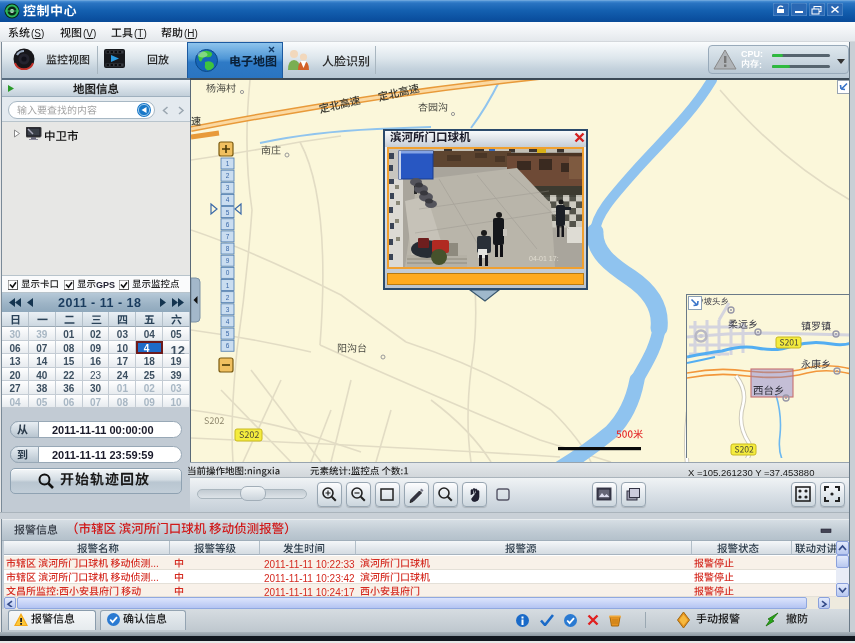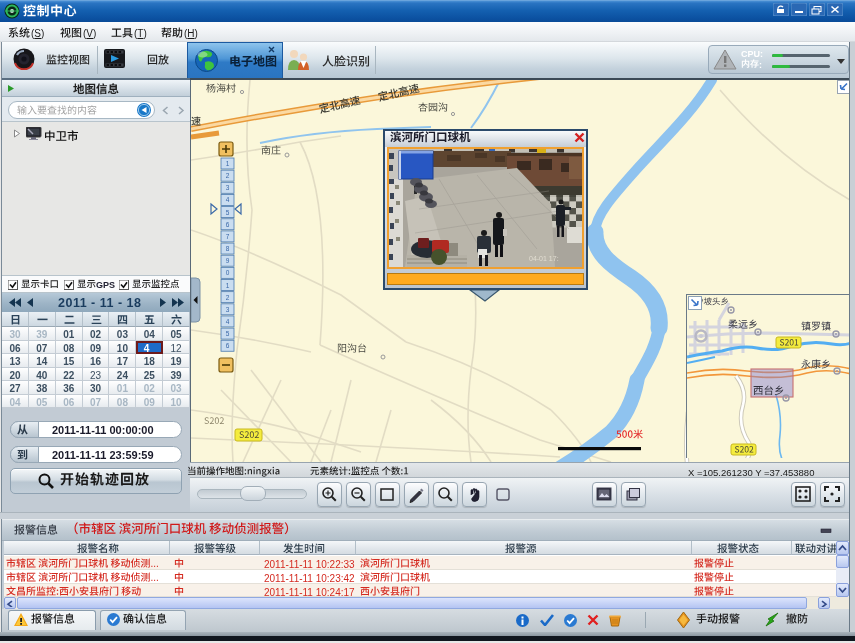--- a/index.html
+++ b/index.html
@@ -336,21 +336,21 @@
 <div class="abs" style="left:36.2857px;top:342.5px;font-size:10px;color:#3c4f60;font-weight:bold;letter-spacing:normal;white-space:nowrap;">07</div>
 <div class="abs" style="left:55.7143px;top:340.5px;width:26.8571px;height:13.5px;background:linear-gradient(#ffffff,#e7ebef);border-right:1px solid #c4ccd4;border-bottom:1px solid #c4ccd4"></div>
 <div class="abs" style="left:63.1429px;top:342.5px;font-size:10px;color:#3c4f60;font-weight:bold;letter-spacing:normal;white-space:nowrap;">08</div>
 <div class="abs" style="left:82.5714px;top:340.5px;width:26.8571px;height:13.5px;background:linear-gradient(#ffffff,#e7ebef);border-right:1px solid #c4ccd4;border-bottom:1px solid #c4ccd4"></div>
 <div class="abs" style="left:90px;top:342.5px;font-size:10px;color:#3c4f60;font-weight:bold;letter-spacing:normal;white-space:nowrap;">09</div>
 <div class="abs" style="left:109.429px;top:340.5px;width:26.8571px;height:13.5px;background:linear-gradient(#ffffff,#e7ebef);border-right:1px solid #c4ccd4;border-bottom:1px solid #c4ccd4"></div>
 <div class="abs" style="left:116.857px;top:342.5px;font-size:10px;color:#3c4f60;font-weight:bold;letter-spacing:normal;white-space:nowrap;">10</div>
 <div class="abs" style="left:136.286px;top:340.5px;width:26.8571px;height:13.5px;background:#1e6bc8;border:2px solid #6e1a1a"></div>
 <div class="abs" style="left:143.714px;top:342.5px;font-size:10px;color:#fff;font-weight:bold;letter-spacing:normal;white-space:nowrap;">4</div>
 <div class="abs" style="left:163.143px;top:340.5px;width:26.8571px;height:13.5px;background:linear-gradient(#ffffff,#e7ebef);border-right:1px solid #c4ccd4;border-bottom:1px solid #c4ccd4"></div>
-<div class="abs" style="left:170.571px;top:342.5px;font-size:10px;color:#3c4f60;font-weight:normal;letter-spacing:normal;white-space:nowrap;">12</div>
+<div class="abs" style="left:170.571px;top:342.5px;font-size:13px;color:#3c4f60;font-weight:bold;letter-spacing:normal;white-space:nowrap;">12</div>
 <div class="abs" style="left:2px;top:354px;width:26.8571px;height:13.5px;background:linear-gradient(#ffffff,#e7ebef);border-right:1px solid #c4ccd4;border-bottom:1px solid #c4ccd4"></div>
 <div class="abs" style="left:9.42857px;top:356px;font-size:10px;color:#3c4f60;font-weight:bold;letter-spacing:normal;white-space:nowrap;">13</div>
 <div class="abs" style="left:28.8571px;top:354px;width:26.8571px;height:13.5px;background:linear-gradient(#ffffff,#e7ebef);border-right:1px solid #c4ccd4;border-bottom:1px solid #c4ccd4"></div>
 <div class="abs" style="left:36.2857px;top:356px;font-size:10px;color:#3c4f60;font-weight:bold;letter-spacing:normal;white-space:nowrap;">14</div>
 <div class="abs" style="left:55.7143px;top:354px;width:26.8571px;height:13.5px;background:linear-gradient(#ffffff,#e7ebef);border-right:1px solid #c4ccd4;border-bottom:1px solid #c4ccd4"></div>
 <div class="abs" style="left:63.1429px;top:356px;font-size:10px;color:#3c4f60;font-weight:bold;letter-spacing:normal;white-space:nowrap;">15</div>
 <div class="abs" style="left:82.5714px;top:354px;width:26.8571px;height:13.5px;background:linear-gradient(#ffffff,#e7ebef);border-right:1px solid #c4ccd4;border-bottom:1px solid #c4ccd4"></div>
 <div class="abs" style="left:90px;top:356px;font-size:10px;color:#3c4f60;font-weight:bold;letter-spacing:normal;white-space:nowrap;">16</div>
 <div class="abs" style="left:109.429px;top:354px;width:26.8571px;height:13.5px;background:linear-gradient(#ffffff,#e7ebef);border-right:1px solid #c4ccd4;border-bottom:1px solid #c4ccd4"></div>
 <div class="abs" style="left:116.857px;top:356px;font-size:10px;color:#3c4f60;font-weight:bold;letter-spacing:normal;white-space:nowrap;">17</div>

